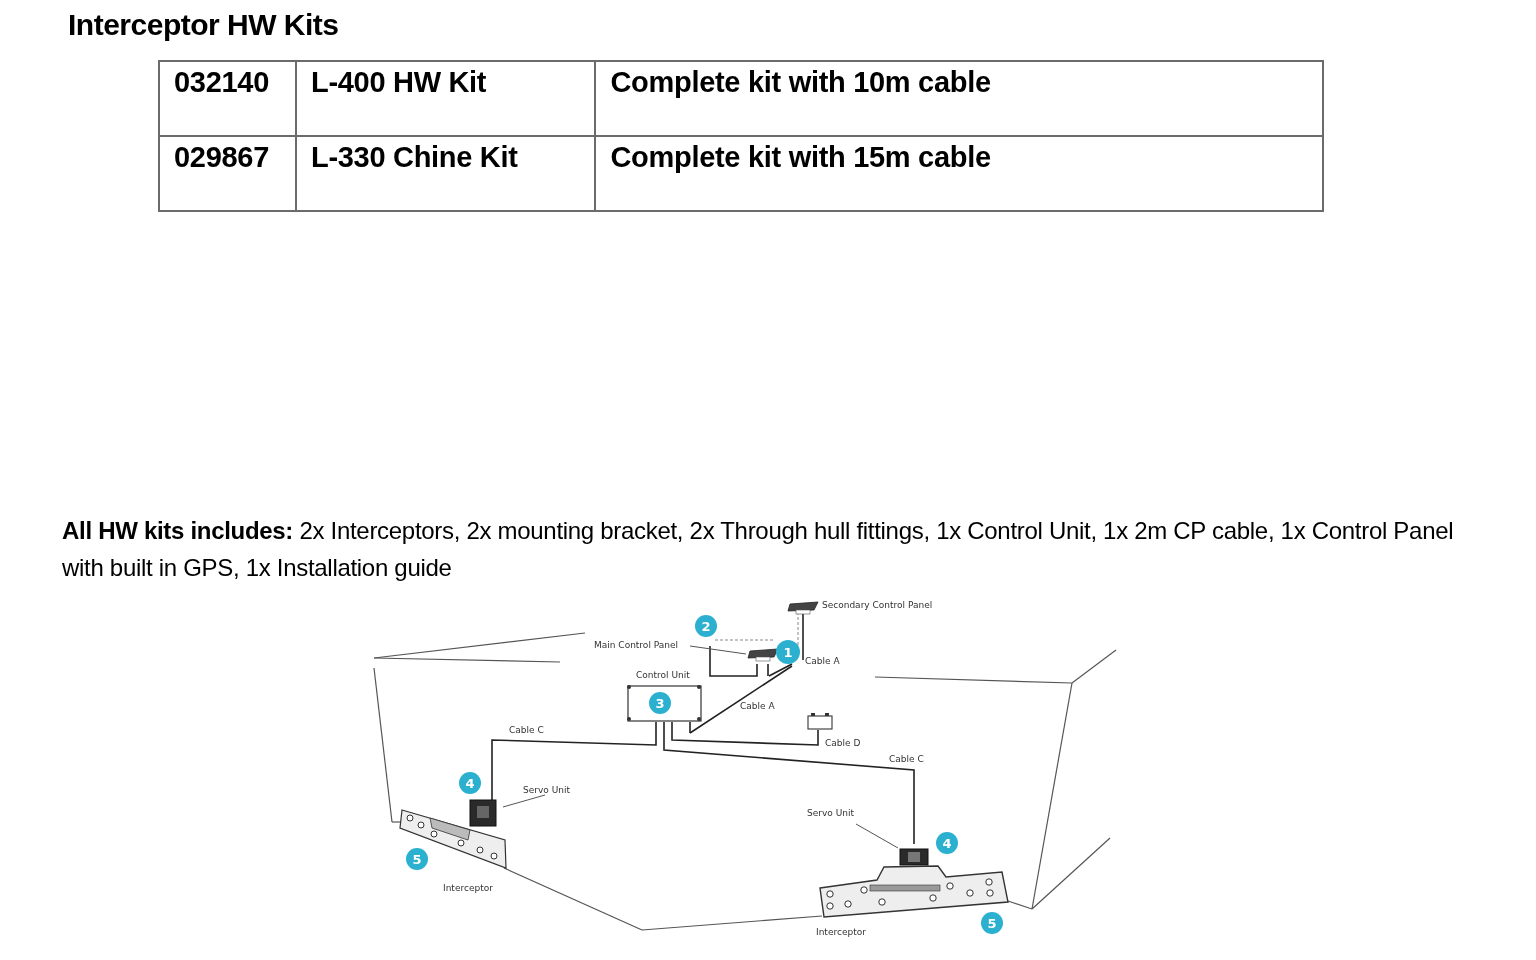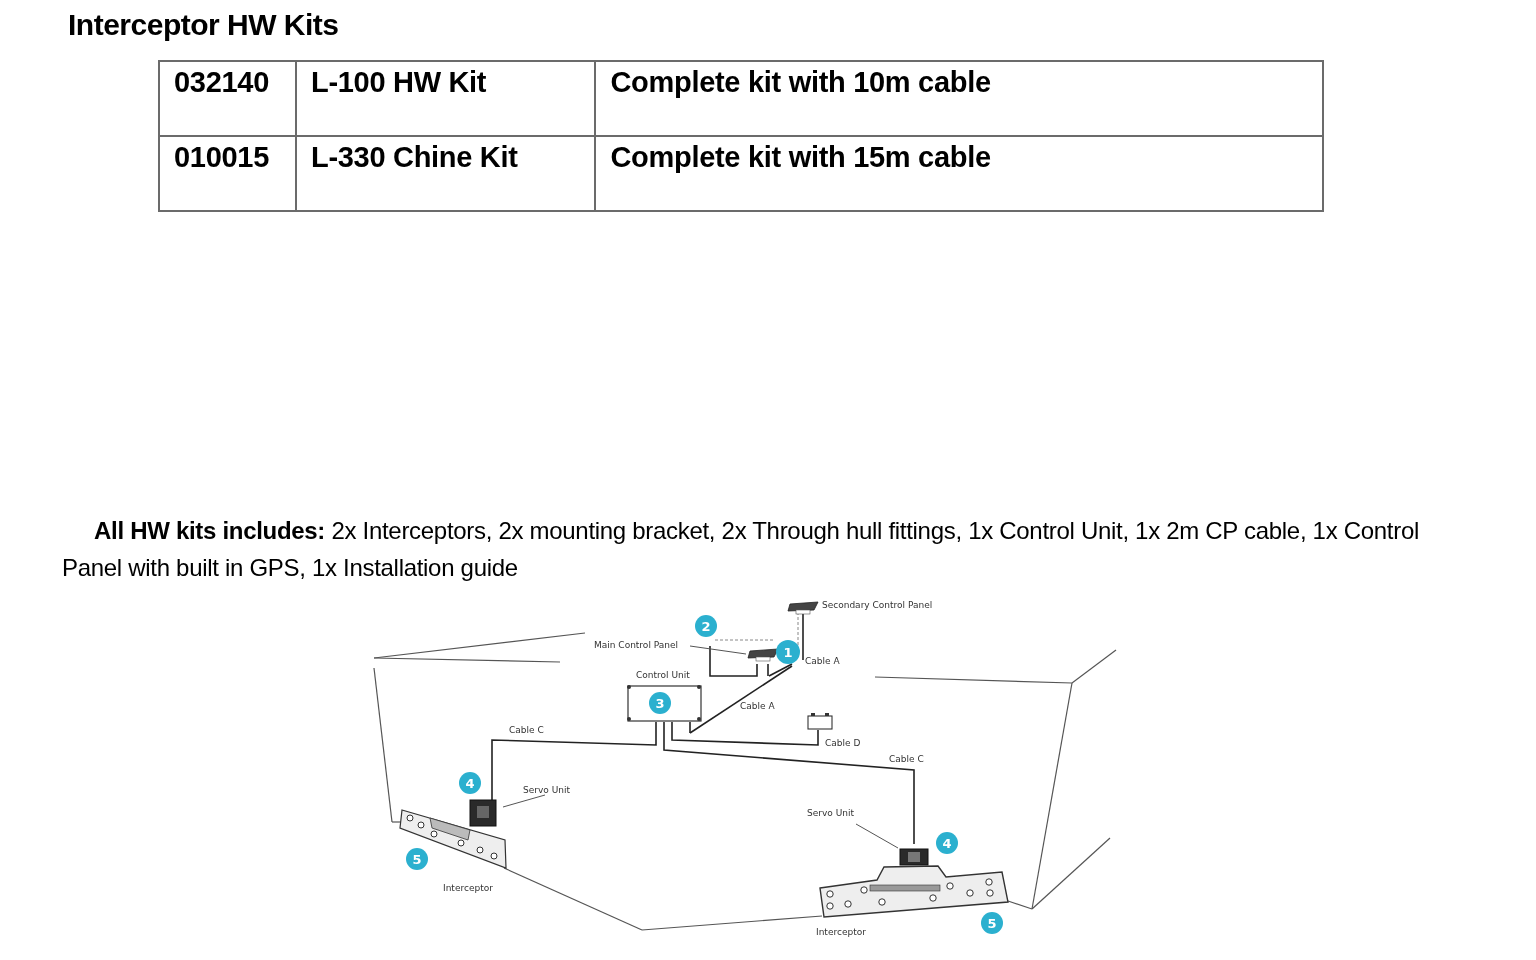--- a/index.html
+++ b/index.html
@@ -4,44 +4,44 @@
   <style>
     html, body { margin: 0; padding: 0; background: #ffffff; }
     body { width: 1536px; height: 960px; position: relative; overflow: hidden; font-family: "Liberation Sans", "DejaVu Sans", sans-serif; color: #000; }
     .title { position: absolute; left: 62px; top: 8px; font-size: 30px; font-weight: bold; letter-spacing: -0.5px; margin-left: 6px; }
     table.kits { position: absolute; left: 158px; top: 60px; border-collapse: collapse; width: 1166px; }
     table.kits td, table.kits th { border: 2px solid #6b6b6b; text-align: left; vertical-align: top; padding: 0 14px; font-size: 29px; }
     table.kits th { font-weight: bold; height: 143px; padding-top: 6px; }
     table.kits td { height: 69px; padding-top: 4px; font-weight: bold; letter-spacing: -0.3px; }
     col.c1 { width: 137px; } col.c2 { width: 300px; } col.c3 { width: 729px; }
     .includes { position: absolute; left: 62px; top: 512px; width: 1420px; font-size: 24px; line-height: 37px; letter-spacing: -0.3px; }
-    .includes b { font-weight: bold; margin-left: 32px; }
+    .includes b { font-weight: bold; }
     svg.diagram { position: absolute; left: 0; top: 580px; }
     .dlabel { font-family: "DejaVu Sans", sans-serif; font-size: 9px; fill: #333; }
     .badge-text { font-family: "DejaVu Sans", sans-serif; font-size: 13px; font-weight: bold; fill: #fff; }
   </style>
 </head>
 <body>
 
 <div class="title">Interceptor HW Kits</div>
 
 <table class="kits">
   <colgroup>
       <col class="c1">
       <col class="c2">
       <col class="c3">
     </colgroup>
   <tbody>
   <tr>
     <td>032140</td>
-    <td>L-100 HW Kit</td>
+    <td>L-400 HW Kit</td>
     <td>Complete kit with 10m cable</td>
   </tr>
   <tr>
-    <td>010015</td>
+    <td>029867</td>
     <td>L-330 Chine Kit</td>
     <td>Complete kit with 15m cable</td>
   </tr>
 </tbody>
   </table>
 
 <div class="includes"><b>All HW kits includes:</b><span> 2x Interceptors, 2x mounting bracket, 2x Through hull fittings, 1x Control Unit, 1x 2m CP cable, 1x Control Panel with built in GPS, 1x Installation guide</span></div>
 
 <svg class="diagram" width="1536" height="380" viewBox="0 580 1536 380">
   <g fill="none" stroke="#555" stroke-width="1.2">

